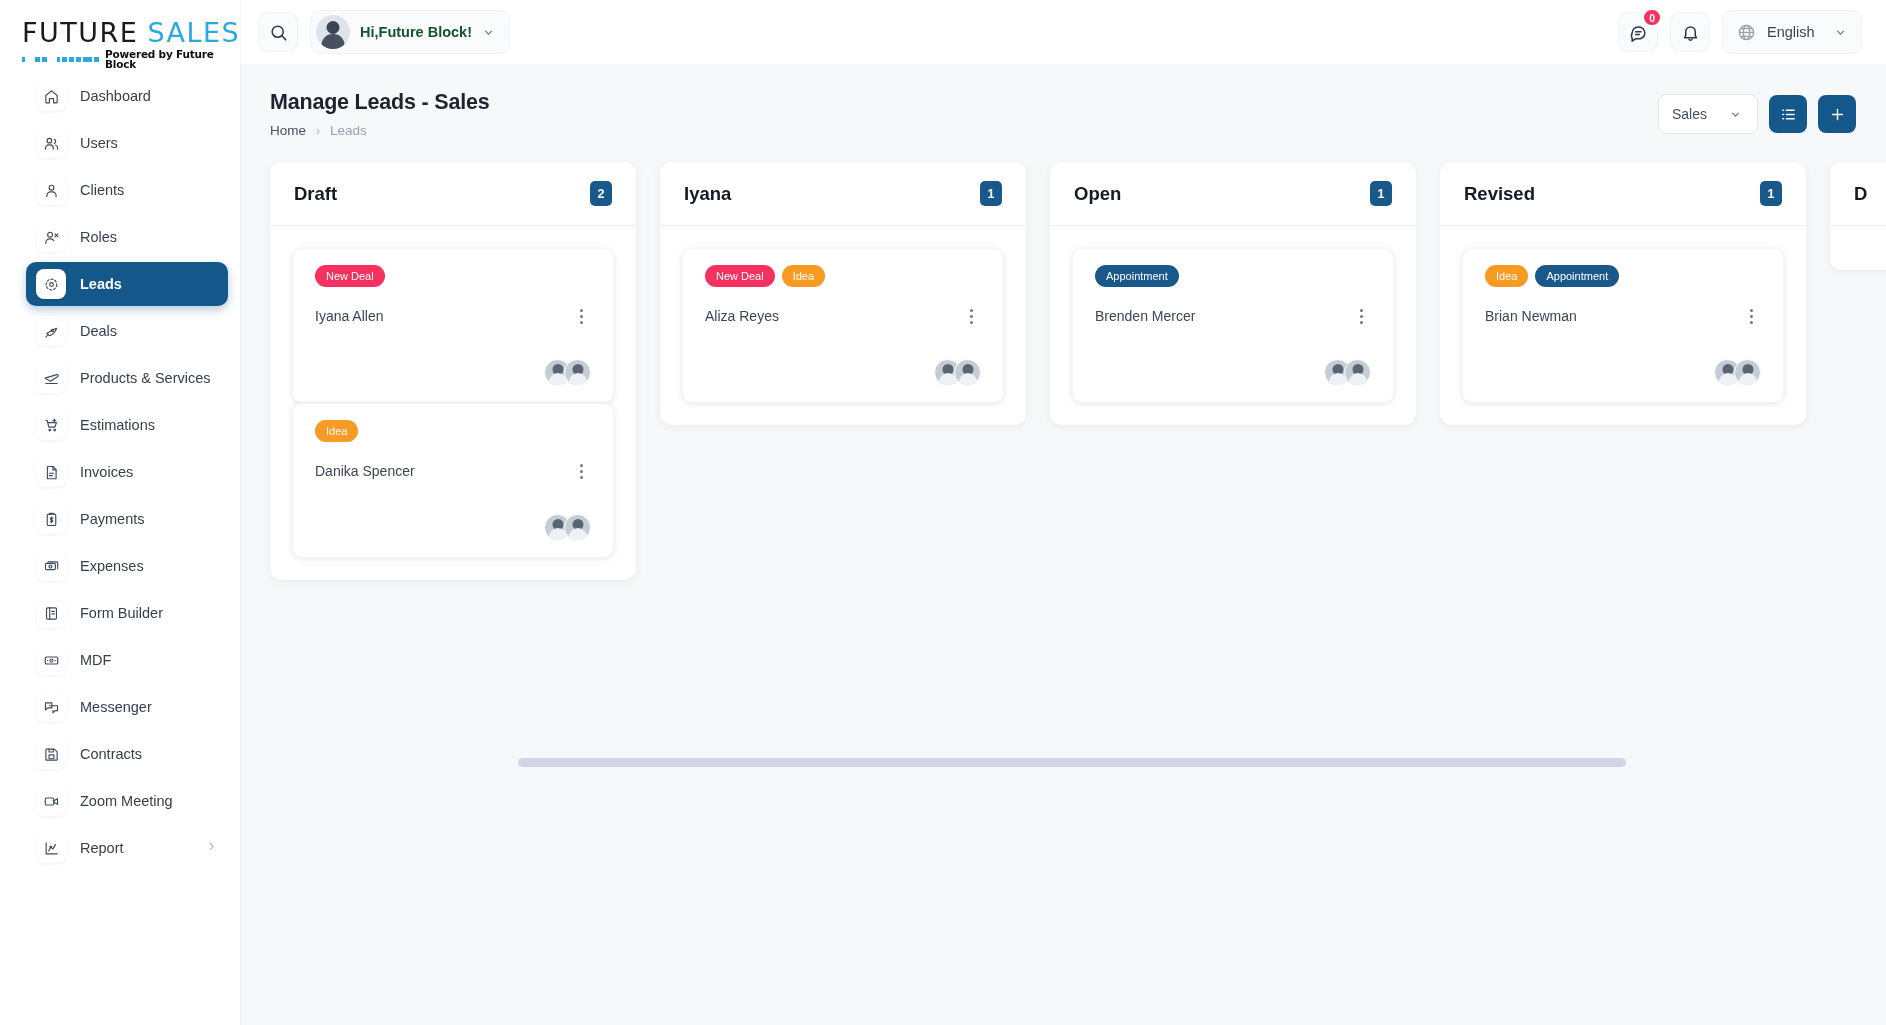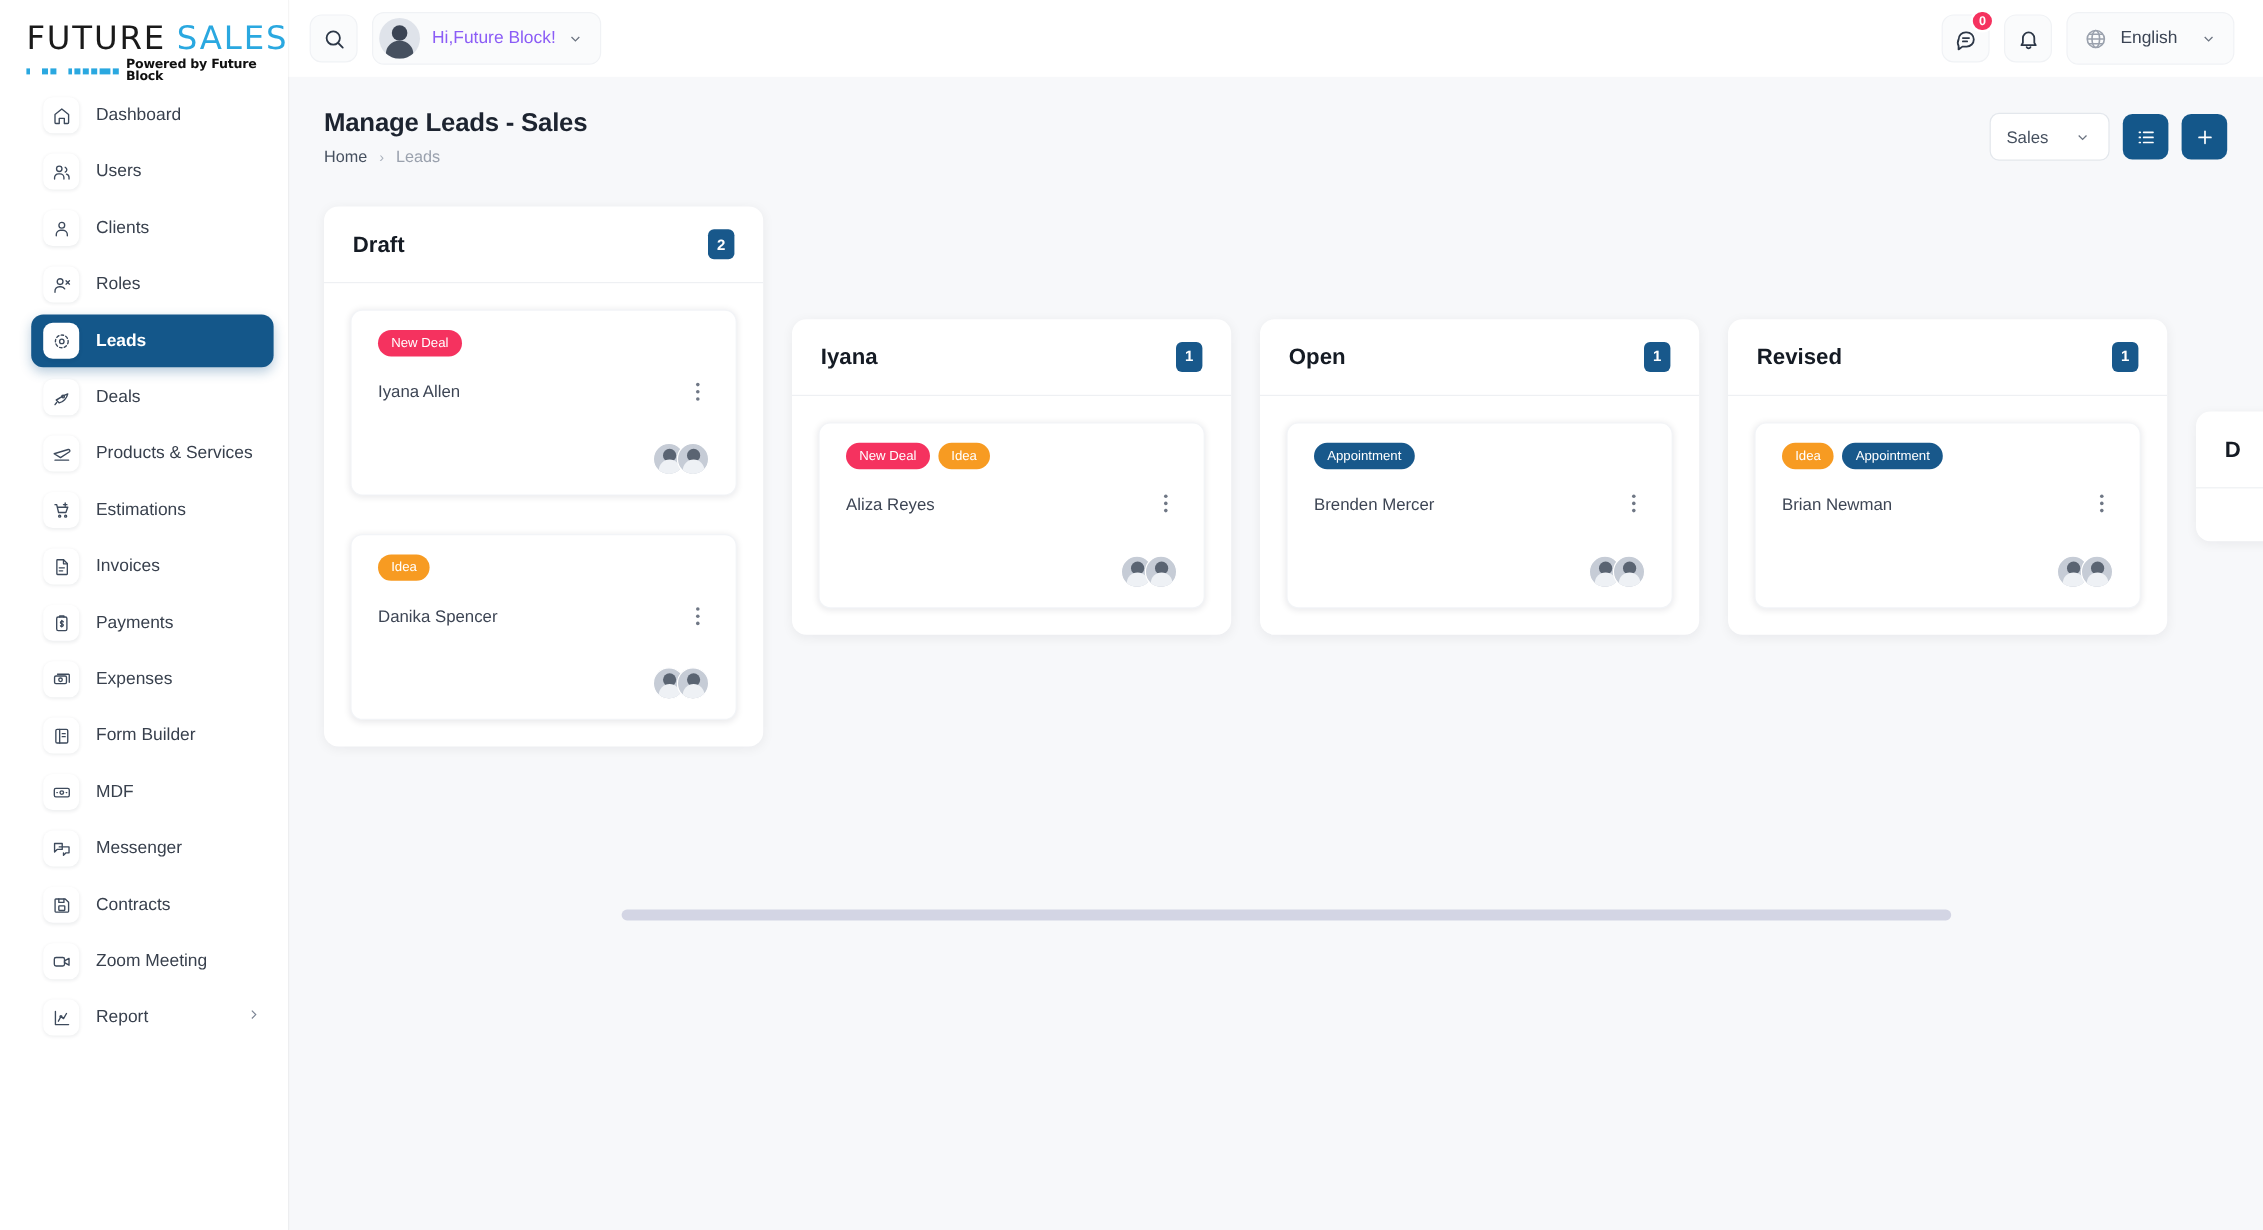--- a/index.html
+++ b/index.html
@@ -85,21 +85,21 @@
     padding: 0 14px 0 5px; cursor: pointer;
   }
   .avatar-sm {
     width: 34px; height: 34px; border-radius: 50%; background: #dfe3ea;
     overflow: hidden; position: relative; flex-shrink: 0;
   }
   .avatar-sm .head { position:absolute; width:13px; height:13px; border-radius:50%;
     background:#3b4454; left:50%; transform:translateX(-50%); top:6px; }
   .avatar-sm .body { position:absolute; width:23px; height:15px; border-radius:11px 11px 0 0;
     background:#46505f; left:50%; transform:translateX(-50%); bottom:0; }
-  .user-name { font-size: 14.5px; color: #8b5cf6; }
+  .user-name { font-size: 14.5px; color: #14532d; font-weight: bold; }
   .chev { width: 13px; height: 13px; stroke: #6b7380; fill: none; stroke-width: 2; }
   .spacer { flex: 1; }
   .badge-dot {
     position: absolute; top: -5px; right: -5px; min-width: 19px; height: 19px;
     border-radius: 10px; background: #f5325f; color: #fff; font-size: 10.5px;
     font-weight: 700; display: flex; align-items: center; justify-content: center;
     padding: 0 5px; border: 2px solid #fff;
   }
   .lang-chip {
     display: flex; align-items: center; gap: 11px; height: 44px;
@@ -127,38 +127,38 @@
   .select-chip .lbl { font-size: 14px; color: #46505f; }
   .sq-btn {
     width: 38px; height: 38px; border-radius: 8px; background: #14578a;
     display: flex; align-items: center; justify-content: center; cursor: pointer;
   }
   .sq-btn svg { width: 17px; height: 17px; stroke: #ffffff; fill: none;
     stroke-width: 2; stroke-linecap: round; }
 
   
   .board-wrap { flex: 1; overflow: hidden; position: relative; padding: 24px 0 0 0; }
-  .board { display: flex; gap: 24px; padding: 0 30px; align-items: center;
+  .board { display: flex; gap: 24px; padding: 0 30px; align-items: flex-start;
            height: 470px; }
   .column {
     width: 366px; flex-shrink: 0; background: #ffffff;
     border-radius: 12px; box-shadow: 0 2px 10px rgba(16,24,40,0.06);
     display: flex; flex-direction: column; overflow: hidden;
   }
   .col-head {
     display: flex; align-items: center; height: 64px;
     padding: 0 24px; border-bottom: 1px solid #eef0f3; flex-shrink: 0;
   }
   .col-title { font-size: 18.5px; font-weight: 700; color: #151b24; }
   .col-count {
     margin-left: auto; min-width: 22px; height: 25px; border-radius: 5px;
     background: #18588b; color: #fff; font-size: 12.5px; font-weight: 600;
     display: flex; align-items: center; justify-content: center; padding: 0 7px;
   }
-  .col-body { padding: 22px; display: flex; flex-direction: column; gap: 32px; }
+  .col-body { padding: 22px; display: flex; flex-direction: column; gap: 0; }
   .lead-card {
     background: #fff; border-radius: 10px; padding: 16px 22px 16px 22px;
     box-shadow: 0 1px 6px rgba(16,24,40,0.10); border: 1px solid #f2f4f7;
     min-height: 155px; display: flex; flex-direction: column; cursor: pointer;
   }
   .tag-row { display: flex; gap: 7px; flex-wrap: wrap; margin-bottom: 17px; }
   .tag {
     font-size: 11px; color: #fff; border-radius: 11px; padding: 5px 11px;
     font-weight: 400; line-height: 1.1;
   }

